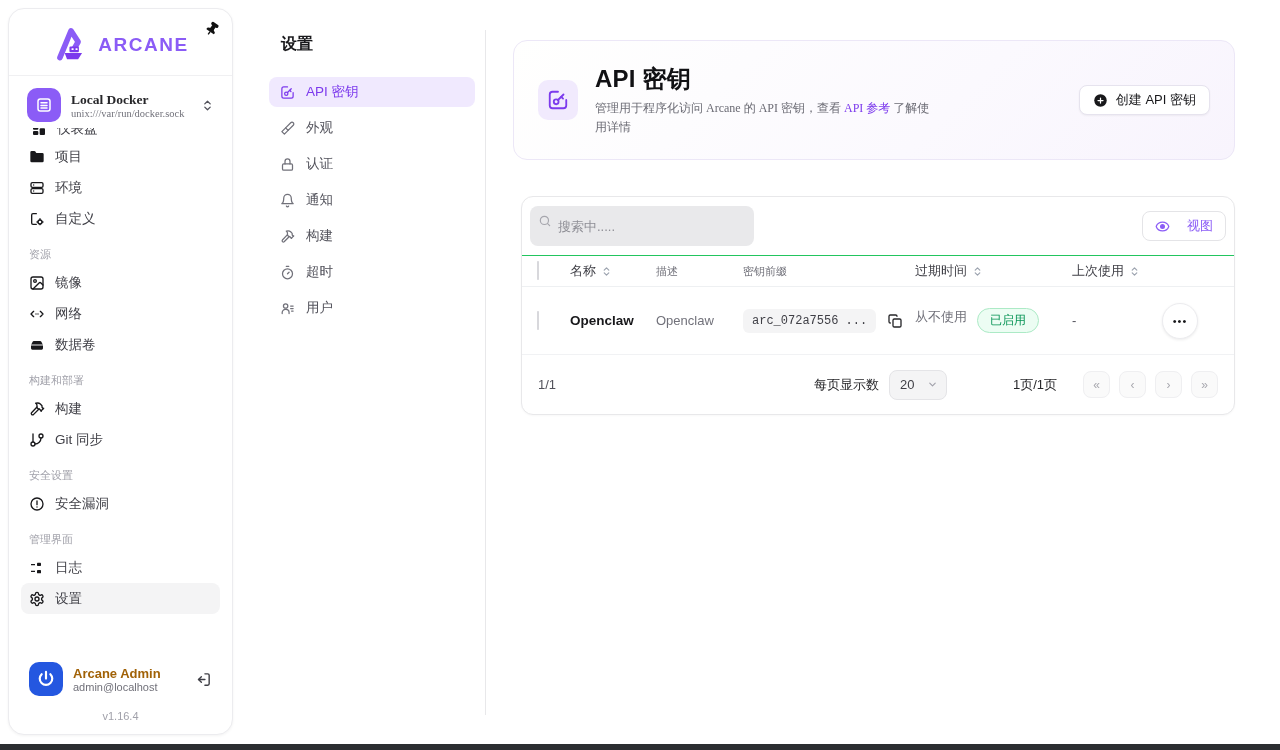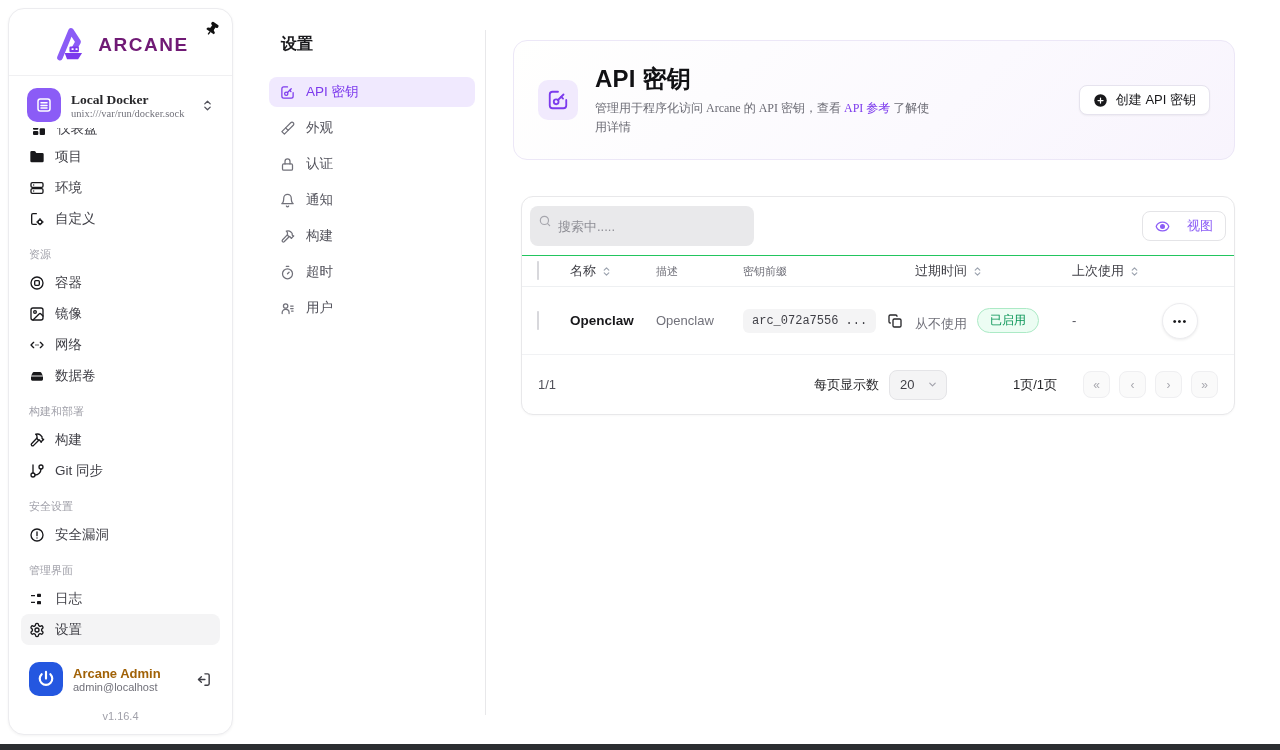--- a/index.html
+++ b/index.html
@@ -11,21 +11,21 @@
   
   .bottom-strip { position:absolute; left:0; right:0; bottom:0; height:6px; background:#2b2e31; }
 
   
   .sidebar { position:absolute; left:8px; top:8px; width:225px; height:727px;
     background:#fff; border:1px solid #ececef; border-radius:16px;
     box-shadow:0 1px 3px rgba(0,0,0,.05); display:flex; flex-direction:column;
     padding:10px 12px 8px; }
   .pin { position:absolute; top:12px; right:12px; color:#111; }
   .logo-row { display:flex; align-items:center; justify-content:center; gap:8px; height:52px; }
-  .brand-text { font-size:19px; font-weight:800; letter-spacing:1.5px; color:#701a75; }
+  .brand-text { font-size:19px; font-weight:800; letter-spacing:1.5px; color:#8b5cf6; }
   .logo-divider { height:1px; background:#f0f0f2; margin:4px -12px 8px; }
 
   .host-row { display:flex; align-items:center; gap:10px; padding:4px 6px 6px;font-family:Liberation Serif, serif; }
   .host-icon { width:34px; height:34px; border-radius:10px; background:#8b5cf6;
     display:flex; align-items:center; justify-content:center; color:#fff; flex:0 0 auto; }
   .host-meta { flex:1; min-width:0; }
   .host-name { font-size:13.5px; font-weight:700; color:#27272a; }
   .host-socket { font-size:10.5px; color:#71717a; white-space:nowrap; }
   .host-caret { color:#52525b; }
 
@@ -97,21 +97,21 @@
   .sort-ic { color:#9ca3af; }
   .checkbox { width:16px; height:16px; border-radius:4px; background:#e4e4e7;
     border:1px solid #d8d8dc; margin-left:15px; cursor:pointer; }
   .trow { height:68px; border-bottom:1px solid #f1f2f4; }
   .cell-name { font-size:13.5px; font-weight:700; color:#18181b; }
   .cell-desc { font-size:13px; color:#71717a; }
   .cell-prefix { display:flex; align-items:center; gap:11px; }
   .code-chip { font-family:"Liberation Mono", monospace; font-size:12px; color:#3f3f46;
     background:#f4f4f5; border-radius:6px; padding:5px 9px; white-space:nowrap; }
   .copy-btn { color:#27272a; cursor:pointer; }
-  .cell-expiry { display:flex; align-items:flex-end; gap:10px; }
+  .cell-expiry { display:flex; align-items:flex-start; gap:10px; }
   .expiry-text { font-size:13px; color:#71717a; }
   .badge { font-size:12px; font-weight:400; color:#079455; background:#ecfdf3;
     border:1px solid #aceac6; border-radius:999px; padding:3px 12px; }
   .cell-last { font-size:13px; color:#52525b; }
   .row-menu { width:36px; height:36px; border-radius:50%; background:#fff; border:1px solid #ececef;
     box-shadow:0 1px 3px rgba(0,0,0,.08); display:flex; align-items:center; justify-content:center;
     font-size:11px; letter-spacing:1px; color:#18181b; cursor:pointer; margin-left:12px; }
 
   .tfoot { display:flex; align-items:center; height:59px; padding:0 16px 0 16px; }
   .range { font-size:13px; color:#52525b; }
@@ -211,29 +211,20 @@
             <circle cx="16.5" cy="16.5" r="3"></circle>
             <path d="M16.5 11.5v2M16.5 19.5v1M21 16.5h-1.5M13.5 16.5H12"></path>
           </svg>
       </span>
       <span>自定义</span>
     </div>
 
     <div class="section-label">资源</div>
     <div class="nav-item">
       <span class="nicon">
-        <svg width="16" height="16" viewBox="0 0 24 24" fill="none" stroke="currentColor" stroke-width="2" stroke-linejoin="round">
-            <circle cx="12" cy="12" r="9"></circle>
-            <rect x="8.5" y="8.5" width="7" height="7" rx="1.5"></rect>
-          </svg>
-      </span>
-      <span>容器</span>
-    </div>
-    <div class="nav-item">
-      <span class="nicon">
         <svg width="16" height="16" viewBox="0 0 24 24" fill="none" stroke="currentColor" stroke-width="2" stroke-linecap="round" stroke-linejoin="round">
             <rect x="3" y="3" width="18" height="18" rx="3"></rect>
             <circle cx="9" cy="9" r="2"></circle>
             <path d="m21 15-3.1-3.1a2 2 0 0 0-2.8 0L6 21"></path>
           </svg>
       </span>
       <span>镜像</span>
     </div>
     <div class="nav-item">
       <span class="nicon">

